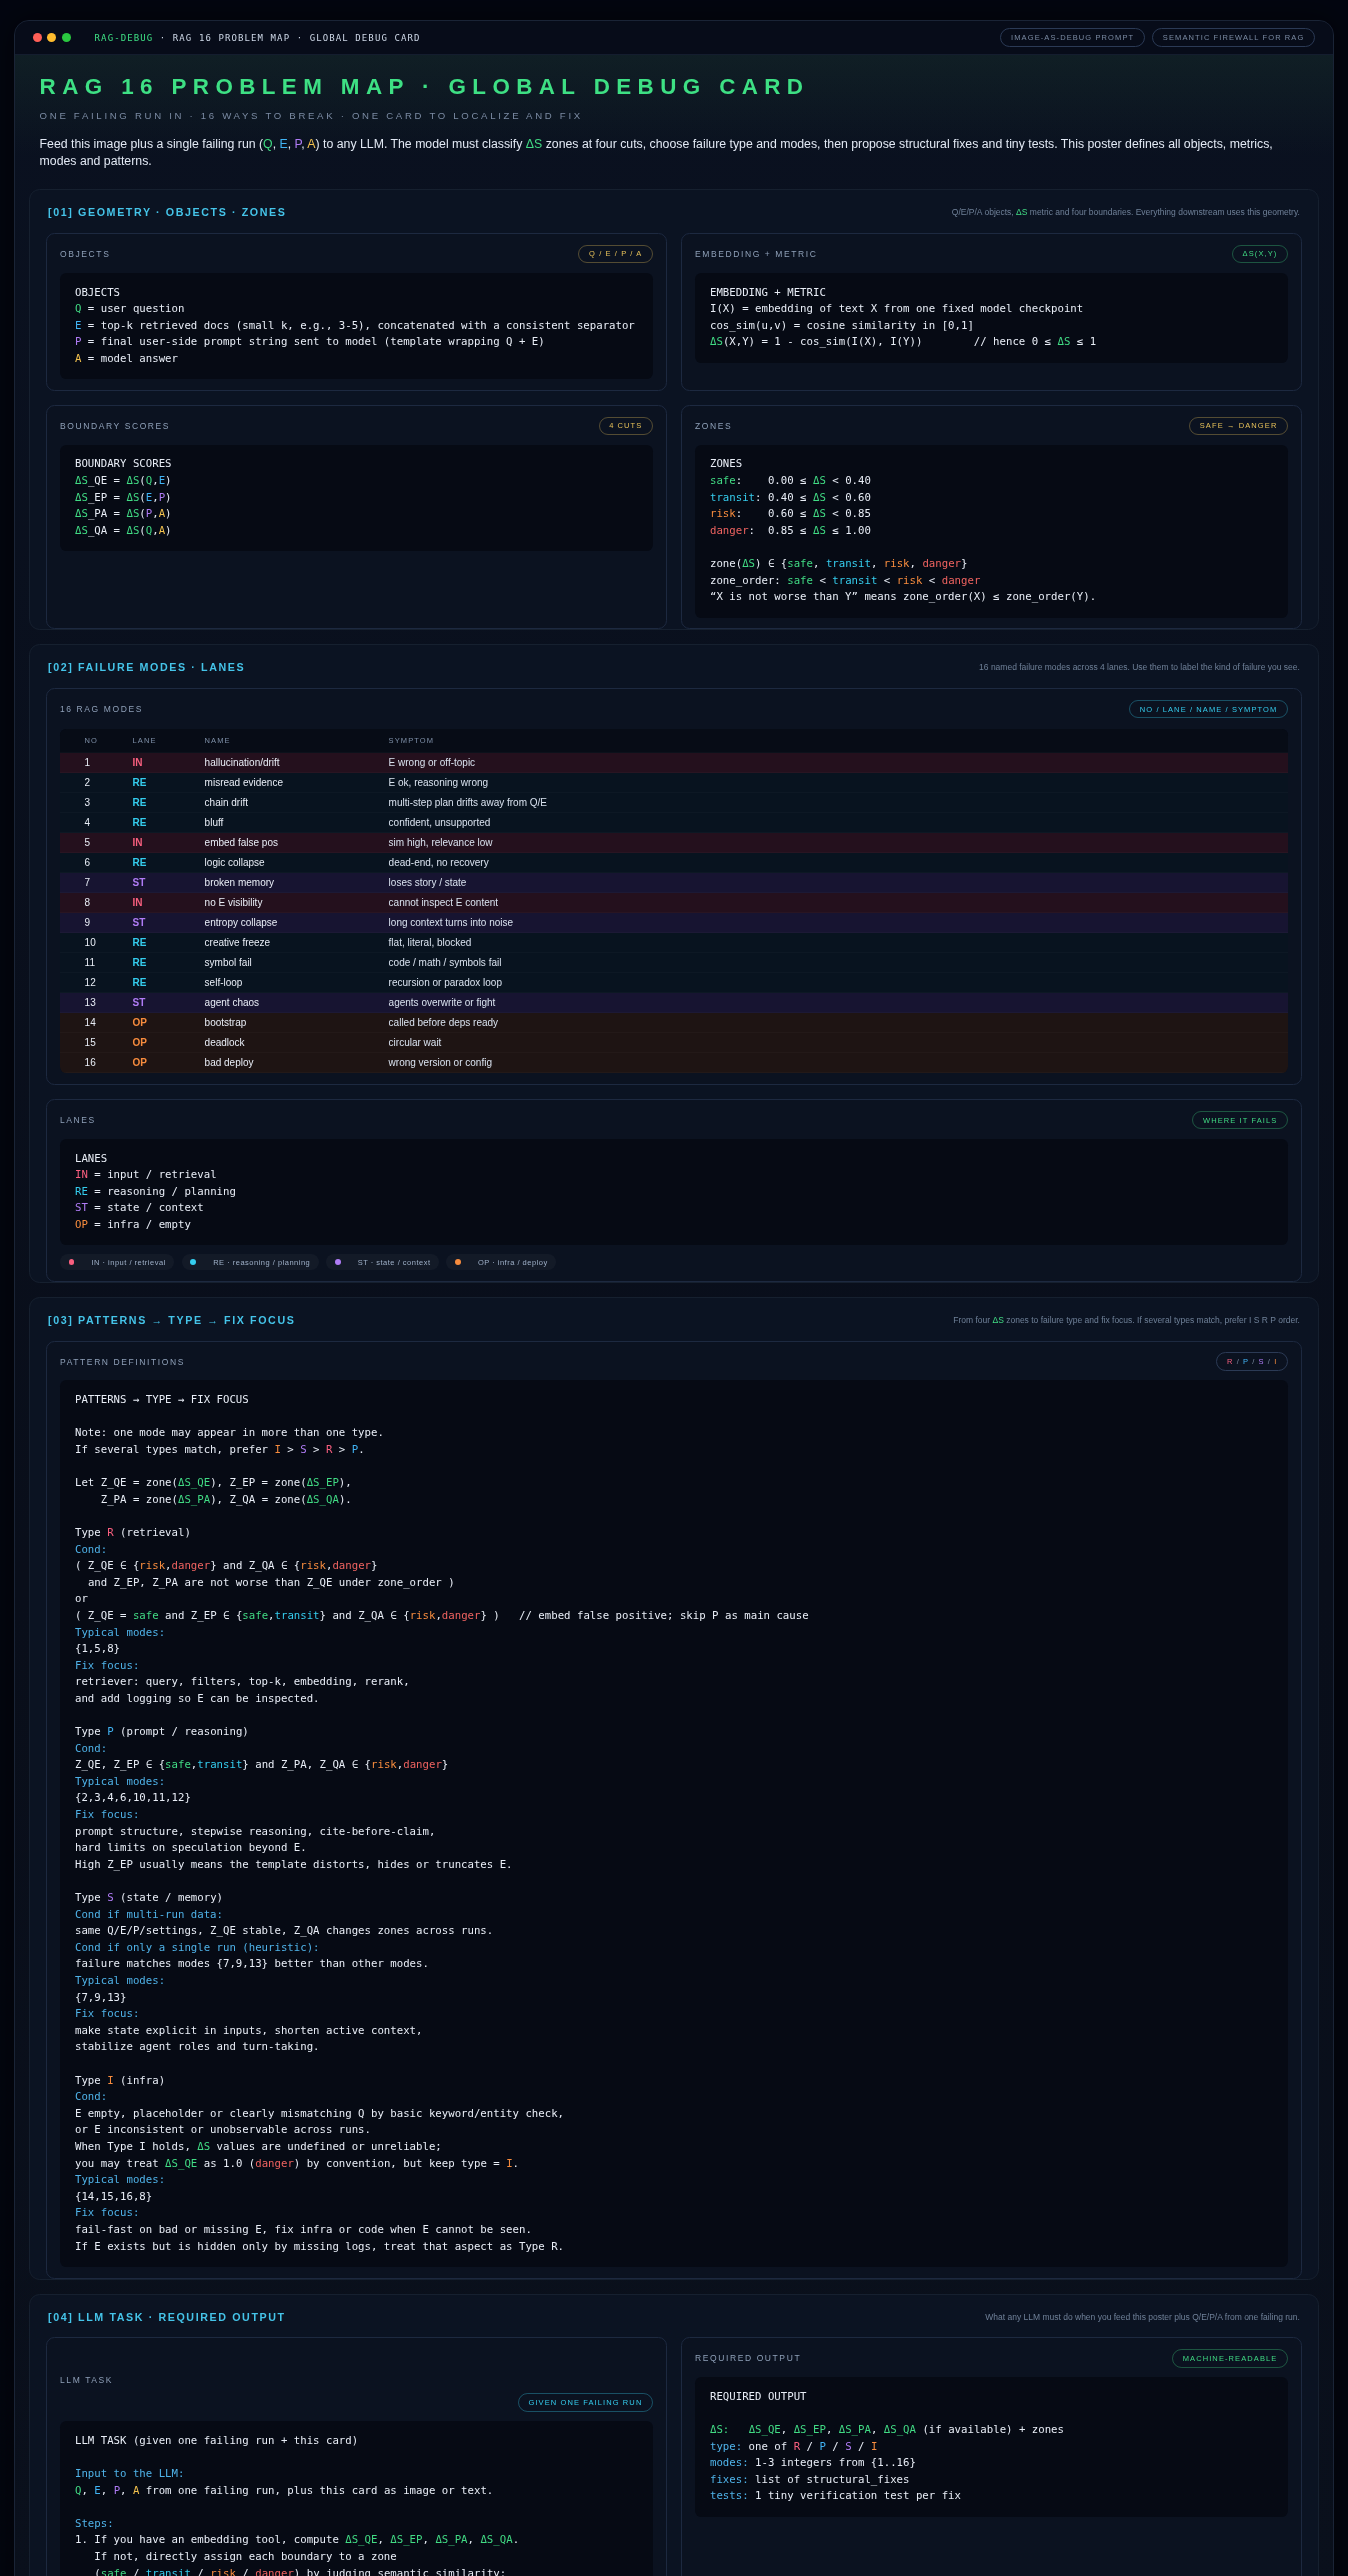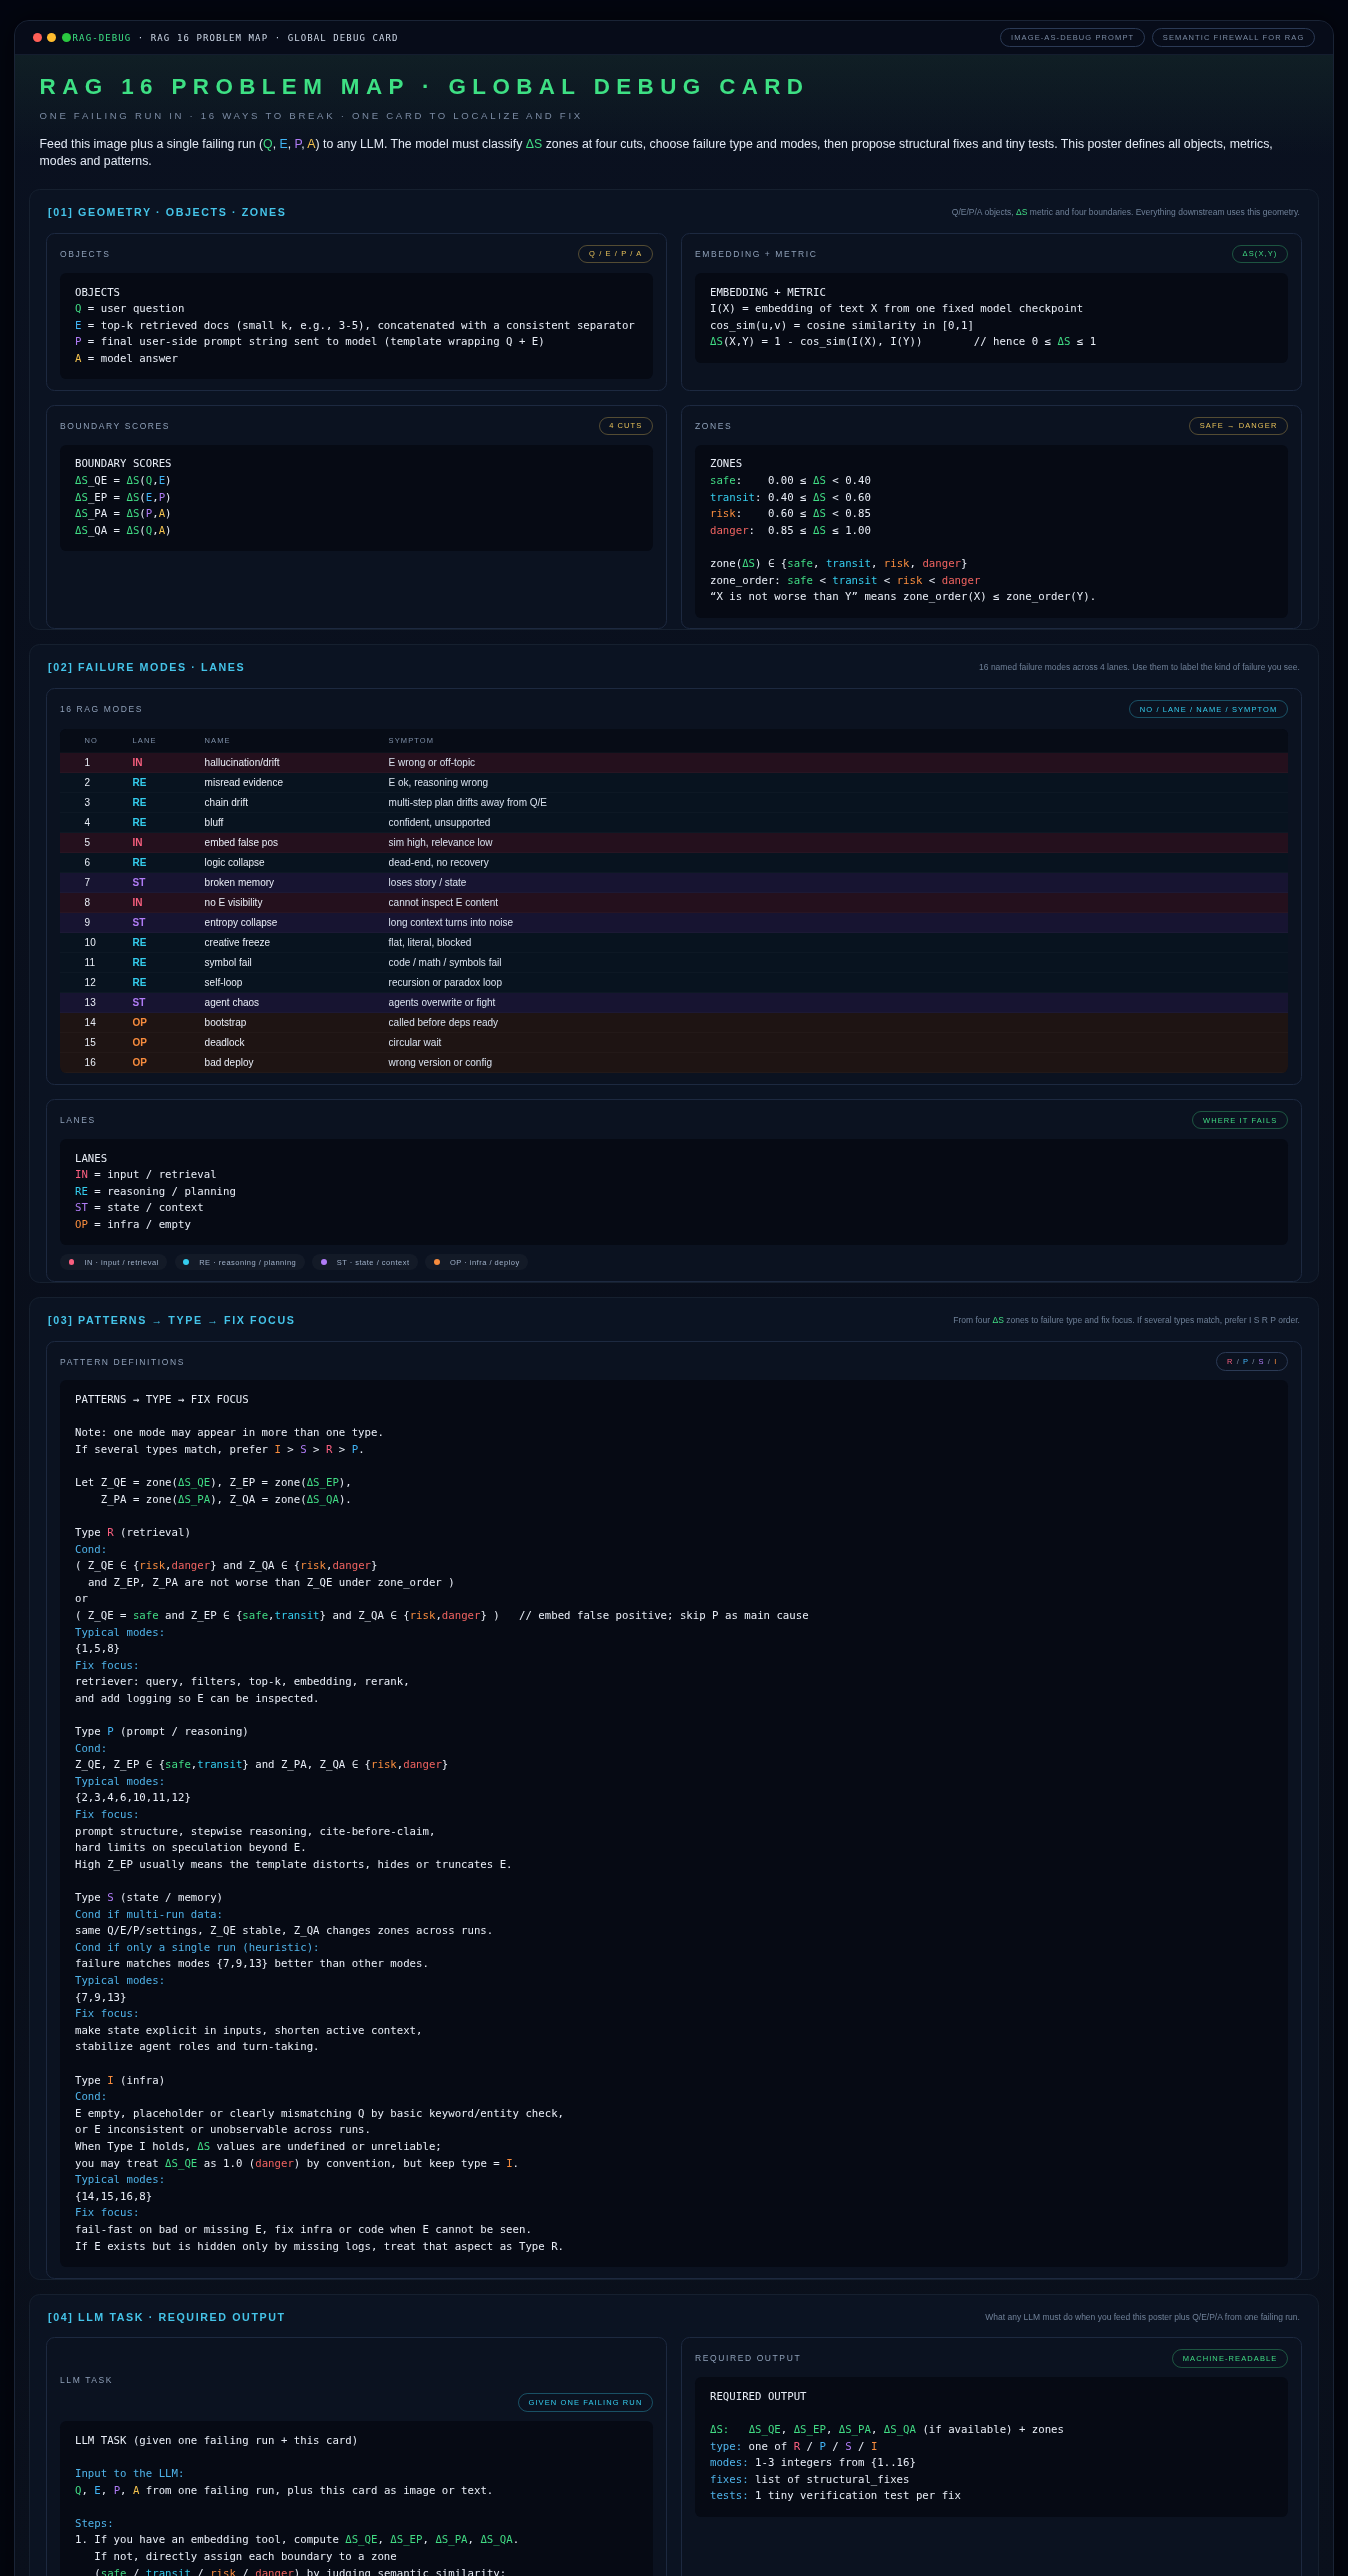--- a/index.html
+++ b/index.html
@@ -16,21 +16,21 @@
     border-radius:15px;
     overflow:hidden;
     box-shadow:0 0 32px rgba(0,0,0,.6);
   }
   
   .titlebar {
     height:34px; display:flex; align-items:center; justify-content:space-between;
     padding:0 18px; border-bottom:0.5px solid #141d2e;
     background:rgba(6,10,20,.55);
   }
-  .tb-left { display:flex; align-items:center; gap:2px; }
+  .tb-left { display:flex; align-items:center; gap:24px; }
   .dots { display:flex; gap:5.3px; }
   .dot { width:9px; height:9px; border-radius:50%; display:inline-block; }
   .tb-title { font-family:"DejaVu Sans Mono", monospace; font-size:9px; letter-spacing:1.1px; color:#cdd7e6; }
   .tb-title .brand { color:#3ee084; }
   .tb-right { display:flex; gap:7.5px; }
   .pill {
     display:inline-block; border:0.5px solid #2b3a55; border-radius:534px;
     padding:3.7px 9.6px; font-size:7.5px; letter-spacing:1.1px; color:#7b8ba3;
     white-space:nowrap;
   }
@@ -76,21 +76,21 @@
   }
   .thead { color:#7f90a8; font-size:7.5px; letter-spacing:1.1px; min-height:24.6px; background:#070c16; }
   .trow .c3 { color:#d9e2ef; }
   .lane-IN { background:rgba(244,63,94,.125); }
   .lane-RE { background:rgba(56,189,248,.05); }
   .lane-ST { background:rgba(139,92,246,.13); }
   .lane-OP { background:rgba(249,115,22,.10); }
   
   .chips { display:flex; gap:7.5px; margin-top:8.5px; }
   .chip {
-    display:flex; align-items:center; gap:10px;
+    display:flex; align-items:center; gap:17px;
     background:rgba(255,255,255,.035); border-radius:534px;
     padding:3.7px 8.5px; font-size:7.5px; color:#9fb0c8; letter-spacing:0.5px;
   }
   .chip .cdot { width:5.9px; height:5.9px; border-radius:50%; display:inline-block; }
 </style>
 </head>
 <body>
 
 <div class="window">
 

